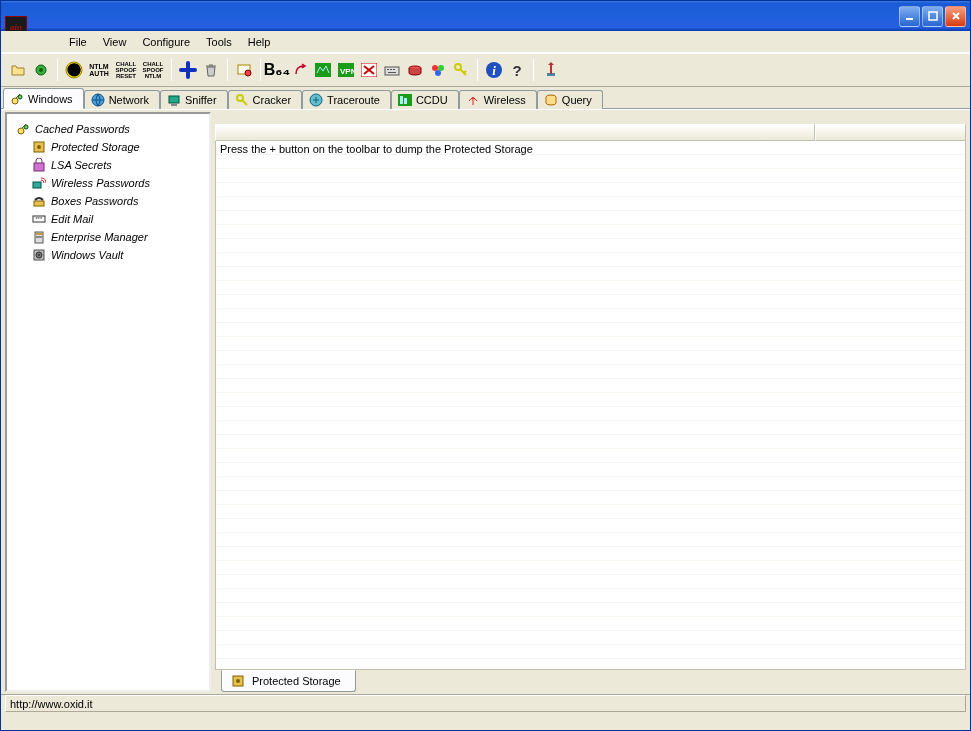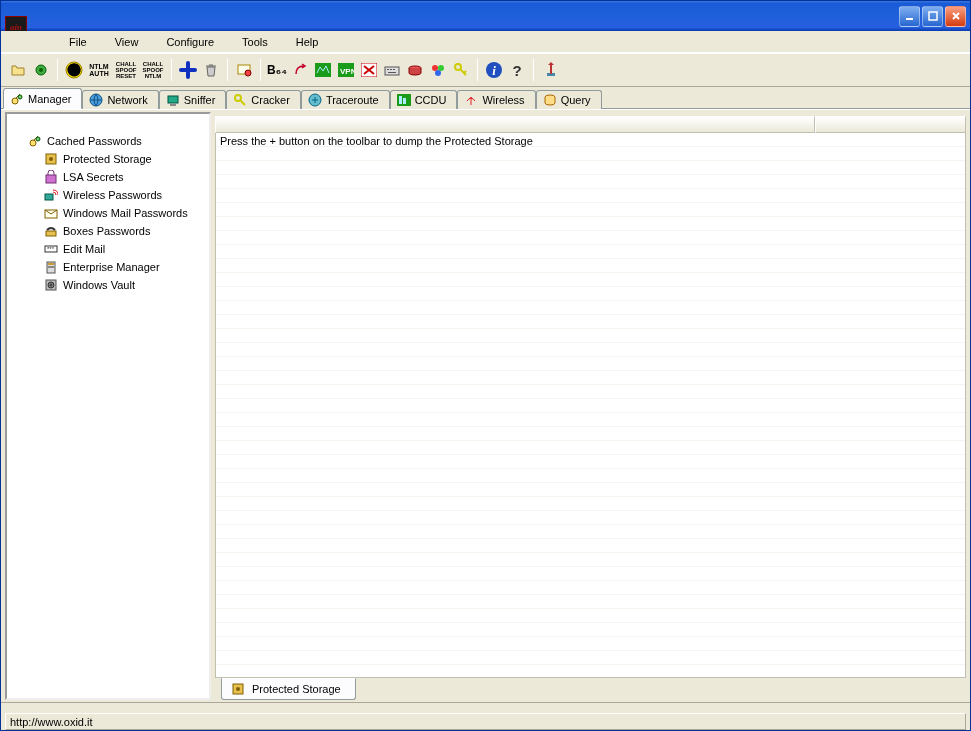--- a/index.html
+++ b/index.html
@@ -67,21 +67,20 @@
   background: linear-gradient(to bottom, #f89e7f, #d43c11);
 }
 .menubar {
   height: 22px;
   background: #ece9d8;
   display: flex;
   align-items: center;
   padding-left: 60px;
   font-size: 11px;
   border-bottom: 1px solid #fff;
-  gap: 12px;
 }
 .menu-item { padding: 2px 8px; cursor: default; }
 .toolbar {
   height: 34px;
   background: #ece9d8;
   border-top: 1px solid #fff;
   border-bottom: 1px solid #aca899;
   display: flex;
   align-items: center;
   padding: 0 6px;
@@ -137,37 +136,37 @@
   overflow: hidden;
   border-top: 1px solid #fff;
 }
 .sidebar {
   width: 206px;
   background: #fff;
   border: 2px inset #eee;
   margin: 2px 0 2px 4px;
   overflow: auto;
 }
-.tree-root { padding: 18px; }
+.tree-root { padding: 6px; font-style: italic; }
 .tree-item {
   display: flex;
   align-items: center;
   gap: 4px;
   padding: 1px 2px;
   font-size: 11px;
   white-space: nowrap;
   cursor: default;
 }
 .tree-item.child { padding-left: 18px; }
 .tree-icon { width: 16px; height: 16px; display: inline-flex; align-items: center; justify-content: center; flex-shrink:0;}
 .content-wrap {
   flex: 1;
   display: flex;
   flex-direction: column;
-  margin: 6px 4px 2px 4px;
+  margin: 14px 4px 2px 4px;
   overflow: hidden;
 }
 .content-header {
   height: 17px;
   display: flex;
   flex-shrink: 0;
 }
 .col-header {
   background: linear-gradient(to bottom, #fff, #ece9d8);
   border: 1px solid #c0c0b0;
@@ -201,25 +200,25 @@
   gap: 6px;
   padding: 2px 14px 2px 8px;
   border: 1px solid #919b9c;
   border-top: 1px solid #fff;
   border-radius: 0 0 3px 3px;
   background: #fcfcfe;
   font-size: 11px;
   margin-left: 6px;
 }
 .statusbar {
-  height: 28px;
+  height: 36px;
   background: #ece9d8;
   border-top: 1px solid #aca899;
   display: flex;
-  align-items: flex-end;
+  align-items: flex-start;
   padding: 0 4px;
   font-size: 11px;
 }
 .status-cell {
   border: 1px solid #aca899;
   border-top-color: #fff;
   border-left-color: #fff;
   padding: 1px 4px;
   flex: 1;
   height: 17px;
@@ -311,21 +310,21 @@
     </div>
     <div class="tb-sep"></div>
     <div class="tb-btn">
       <svg width="16" height="16" viewBox="0 0 16 16">
           <rect x="2" y="3" width="12" height="9" fill="#ffe" stroke="#a80"></rect>
           <circle cx="12" cy="11" r="3" fill="#e44" stroke="#800"></circle>
         </svg>
     </div>
     <div class="tb-sep"></div>
     <div class="tb-btn">
-      <span style="font-weight:bold;font-size:12px">B₆₄</span>
+      <span style="font-weight:bold;font-size:16px">B₆₄</span>
     </div>
     <div class="tb-btn">
       <svg width="16" height="16" viewBox="0 0 16 16">
           <path d="M4 12 Q4 4 12 4 M10 2 L13 4 L10 6" fill="none" stroke="#c4002a" stroke-width="1.5"></path>
         </svg>
     </div>
     <div class="tb-btn">
       <svg width="16" height="14">
           <rect width="16" height="14" fill="#1a9b1a"></rect>
           <path d="M2 10 l3-6 l3 4 l3-5 l3 7" stroke="#aef" fill="none"></path>
@@ -393,21 +392,21 @@
 
   <div class="tabsbar">
     <div class="tab active">
       <span class="tab-icon-box">
           <svg width="14" height="14">
             <circle cx="5" cy="9" r="3" fill="#ffe070" stroke="#806000"></circle>
             <path d="M6 6 L10 2 M8 4 l2 2" stroke="#806000"></path>
             <circle cx="10" cy="5" r="2" fill="#7c7" stroke="#050"></circle>
           </svg>
         </span>
-      <span>Manager</span>
+      <span>Windows</span>
     </div>
     <div class="tab">
       <span class="tab-icon-box">
           <svg width="14" height="14">
             <circle cx="7" cy="7" r="6" fill="#4aa0e0" stroke="#105080"></circle>
             <path d="M2 7 h10 M7 1 q4 6 0 12 M7 1 q-4 6 0 12" stroke="#105080" fill="none"></path>
           </svg>
         </span>
       <span>Network</span>
     </div>
@@ -504,29 +503,20 @@
               <svg width="14" height="14">
                 <rect x="1" y="6" width="8" height="6" fill="#3a9" stroke="#054"></rect>
                 <path d="M9 4 q3 0 3 3 M9 2 q5 0 5 5" stroke="#d22" fill="none"></path>
               </svg>
             </span>
           <span>Wireless Passwords</span>
         </div>
         <div class="tree-item child">
           <span class="tree-icon">
               <svg width="14" height="14">
-                <rect x="1" y="4" width="12" height="8" fill="#ffe" stroke="#806000"></rect>
-                <path d="M1 4 l6 4 l6-4" fill="none" stroke="#806000"></path>
-              </svg>
-            </span>
-          <span>Windows Mail Passwords</span>
-        </div>
-        <div class="tree-item child">
-          <span class="tree-icon">
-              <svg width="14" height="14">
                 <rect x="2" y="7" width="10" height="5" fill="#e8c050" stroke="#806000"></rect>
                 <path d="M3 6 q4-4 8 0" stroke="#333" fill="none" stroke-width="2"></path>
               </svg>
             </span>
           <span>Boxes Passwords</span>
         </div>
         <div class="tree-item child">
           <span class="tree-icon">
               <svg width="14" height="14">
                 <rect x="1" y="4" width="12" height="6" fill="#fff" stroke="#333"></rect>

